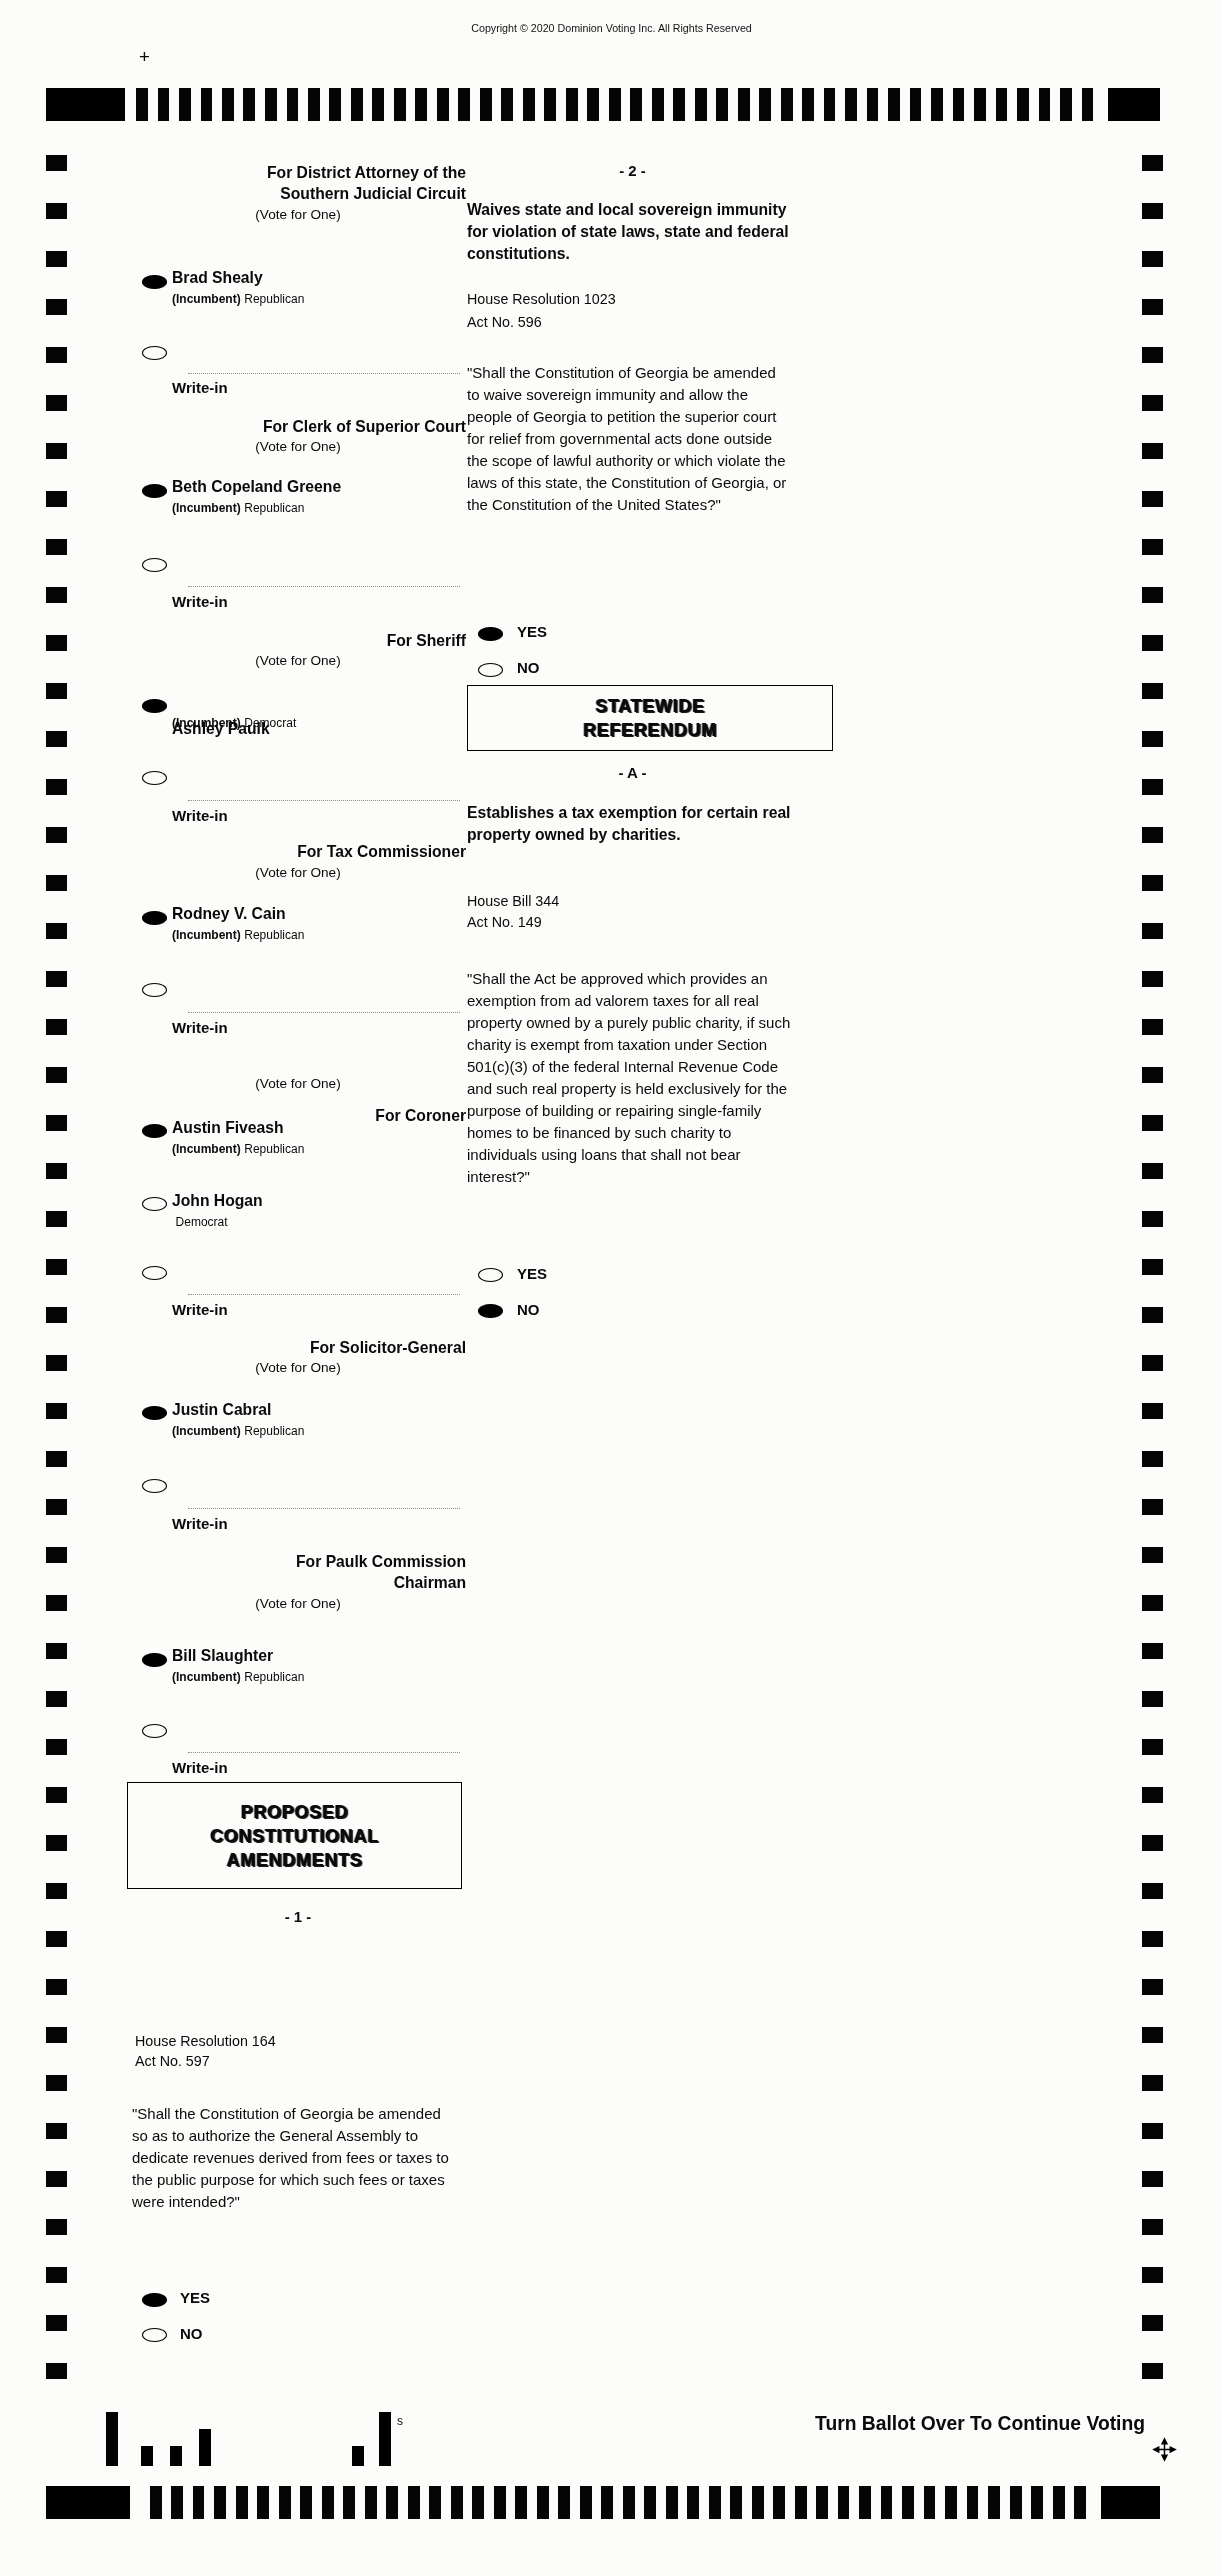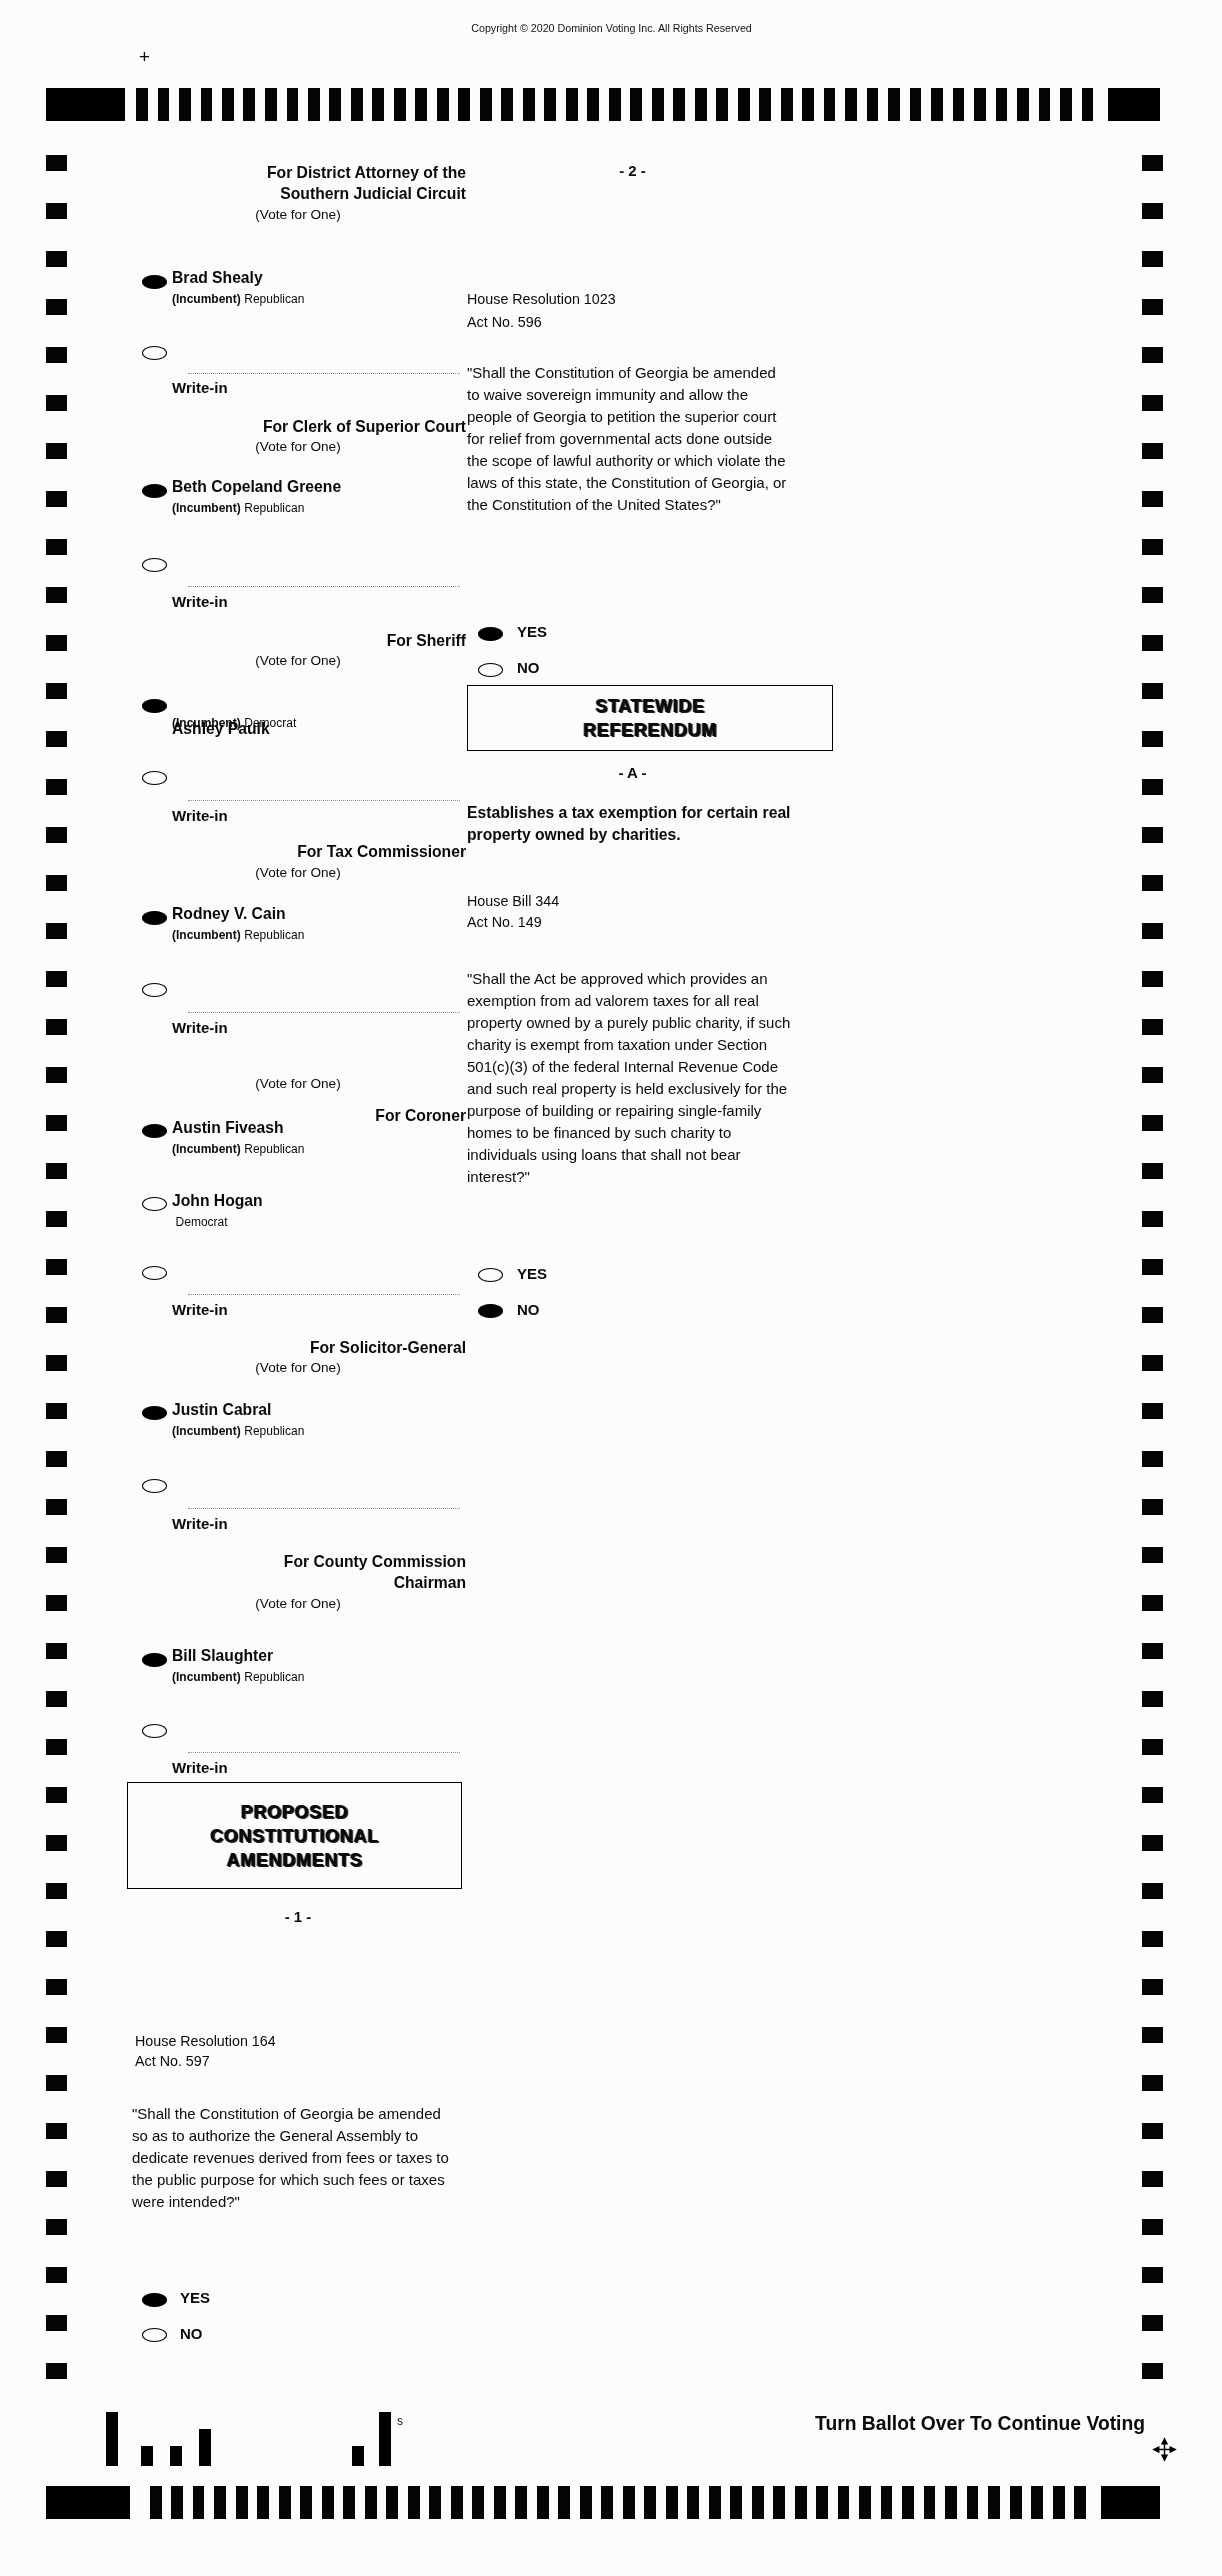--- a/index.html
+++ b/index.html
@@ -127,21 +127,21 @@
   <div class="vf" style="top:1360px">(Vote for One)</div>
   <div class="ov filled" style="left:142px;top:1406px"></div>
   <div class="nm" style="top:1401px">Justin Cabral</div>
   <div class="dt" style="top:1424px">
     <span class="inc">(Incumbent)</span><span>Republican</span>
   </div>
   <div class="ov" style="left:142px;top:1479px"></div>
   <div class="wl" style="left:188px;top:1508px;width:272px"></div>
   <div class="wi" style="left:172px;top:1515px">Write-in</div>
 
-  <div class="t" style="top:1552px">For County Commission</div>
+  <div class="t" style="top:1552px">For Paulk Commission</div>
   <div class="t" style="top:1573px">Chairman</div>
   <div class="vf" style="top:1596px">(Vote for One)</div>
   <div class="ov filled" style="left:142px;top:1653px"></div>
   <div class="nm" style="top:1647px">Bill Slaughter</div>
   <div class="dt" style="top:1670px">
     <span class="inc">(Incumbent)</span><span>Republican</span>
   </div>
   <div class="ov" style="left:142px;top:1724px"></div>
   <div class="wl" style="left:188px;top:1752px;width:272px"></div>
   <div class="wi" style="left:172px;top:1759px">Write-in</div>
@@ -155,20 +155,21 @@
   <div class="mnum" style="left:130px;top:1908px;width:336px">- 1 -</div>
   <div class="pref" style="left:135px;top:2031px">House Resolution 164</div>
   <div class="pref" style="left:135px;top:2051px">Act No. 597</div>
   <div class="pq" style="left:132px;top:2103px;width:322px">"Shall the Constitution of Georgia be amended so as to authorize the General Assembly to dedicate revenues derived from fees or taxes to the public purpose for which such fees or taxes were intended?"</div>
   <div class="ov filled" style="left:142px;top:2293px"></div>
   <div class="optlab" style="left:180px;top:2289px">YES</div>
   <div class="ov" style="left:142px;top:2328px"></div>
   <div class="optlab" style="left:180px;top:2325px">NO</div>
 
   <div class="mnum" style="left:467px;top:162px;width:331px">- 2 -</div>
+  <div class="psum" style="left:467px;top:199px;width:324px">Waives state and local sovereign immunity for violation of state laws, state and federal constitutions.</div>
   <div class="pref" style="left:467px;top:289px">House Resolution 1023</div>
   <div class="pref" style="left:467px;top:312px">Act No. 596</div>
   <div class="pq" style="left:467px;top:362px;width:324px">"Shall the Constitution of Georgia be amended to waive sovereign immunity and allow the people of Georgia to petition the superior court for relief from governmental acts done outside the scope of lawful authority or which violate the laws of this state, the Constitution of Georgia, or the Constitution of the United States?"</div>
   <div class="ov filled" style="left:478px;top:627px"></div>
   <div class="optlab" style="left:517px;top:623px">YES</div>
   <div class="ov" style="left:478px;top:663px"></div>
   <div class="optlab" style="left:517px;top:659px">NO</div>
 
   <div class="secbox" style="left:467px;top:685px;width:366px;height:66px">
     <div class="secline">STATEWIDE</div>

